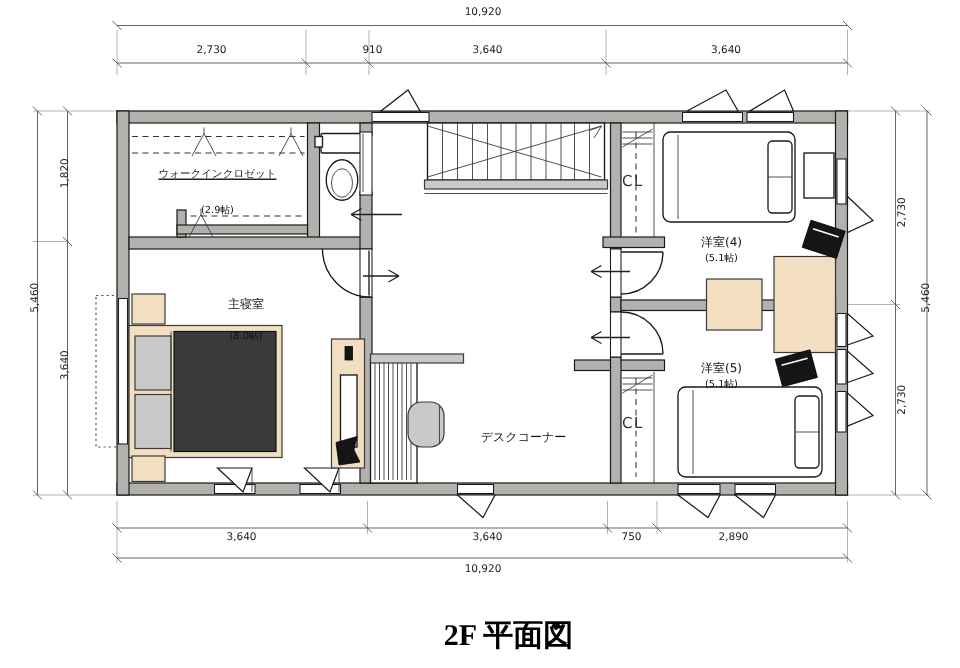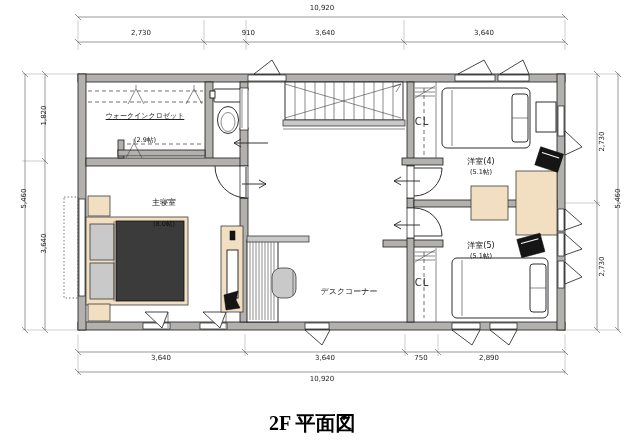--- a/index.html
+++ b/index.html
@@ -21,21 +21,21 @@
   .dim {stroke:#555;stroke-width:0.6;fill:none;}
   .ext {stroke:#9a9a9a;stroke-width:0.5;fill:none;}
   .arr {stroke:#222;stroke-width:0.9;fill:none;}
   
   .lbl{position:absolute;font-size:7px;line-height:9px;color:#222;text-align:center;white-space:nowrap;}
   .room{font-size:8px;color:#111;}
   .sub{font-size:6.5px;color:#111;}
   .vdim{transform:rotate(-90deg);transform-origin:center center;}
   .cl{font-size:10px;color:#333;letter-spacing:1px;}
   .title{position:absolute;font-family:"Liberation Serif","DejaVu Serif",serif;font-weight:bold;
-         font-size:20px;color:#000;text-align:left;white-space:nowrap;}
+         font-size:20px;color:#000;text-align:center;white-space:nowrap;}
 </style>
 </head>
 <body>
 
 <div id="stage">
 
   <svg id="plan-svg" width="640" height="445" viewBox="0 0 640 445">
 
     <g>
       <path class="ext" d="M78 20 V50 M204 20 V50 M246 20 V50 M404 20 V50 M565 20 V50

